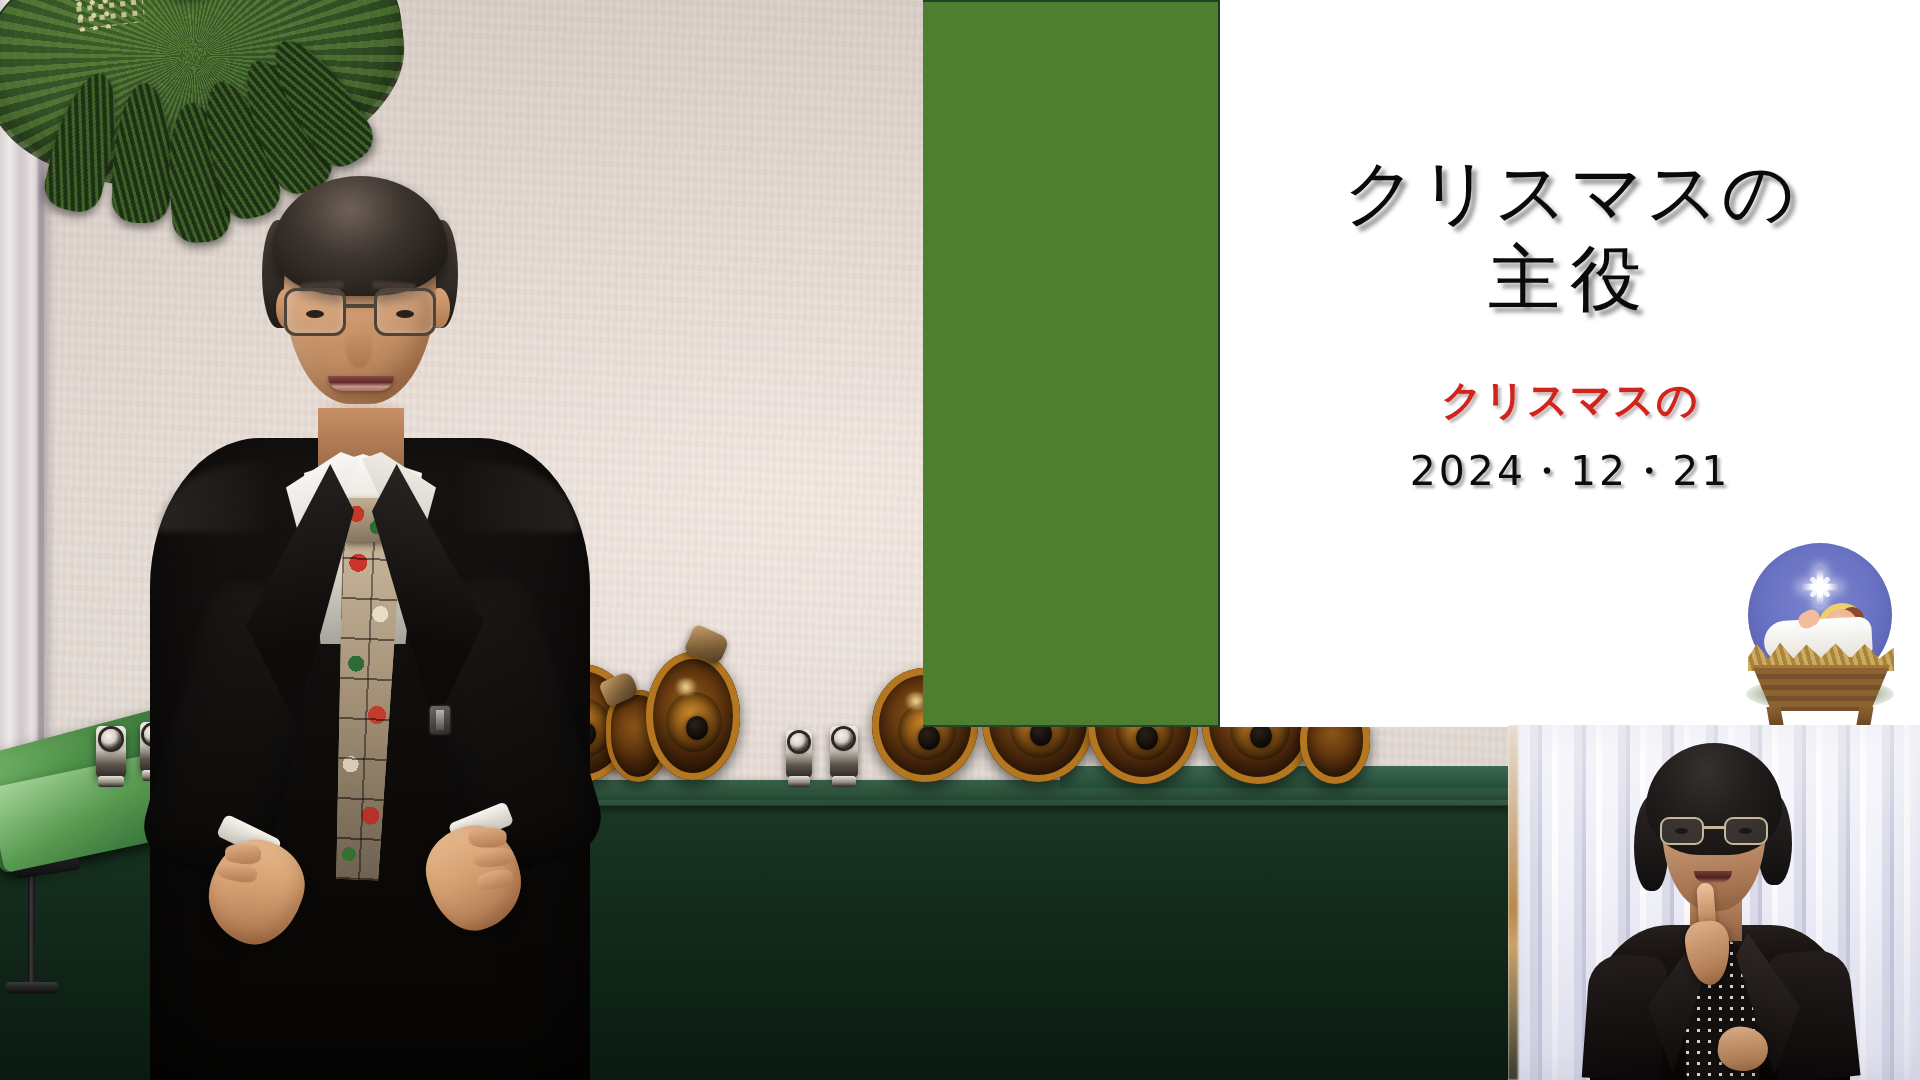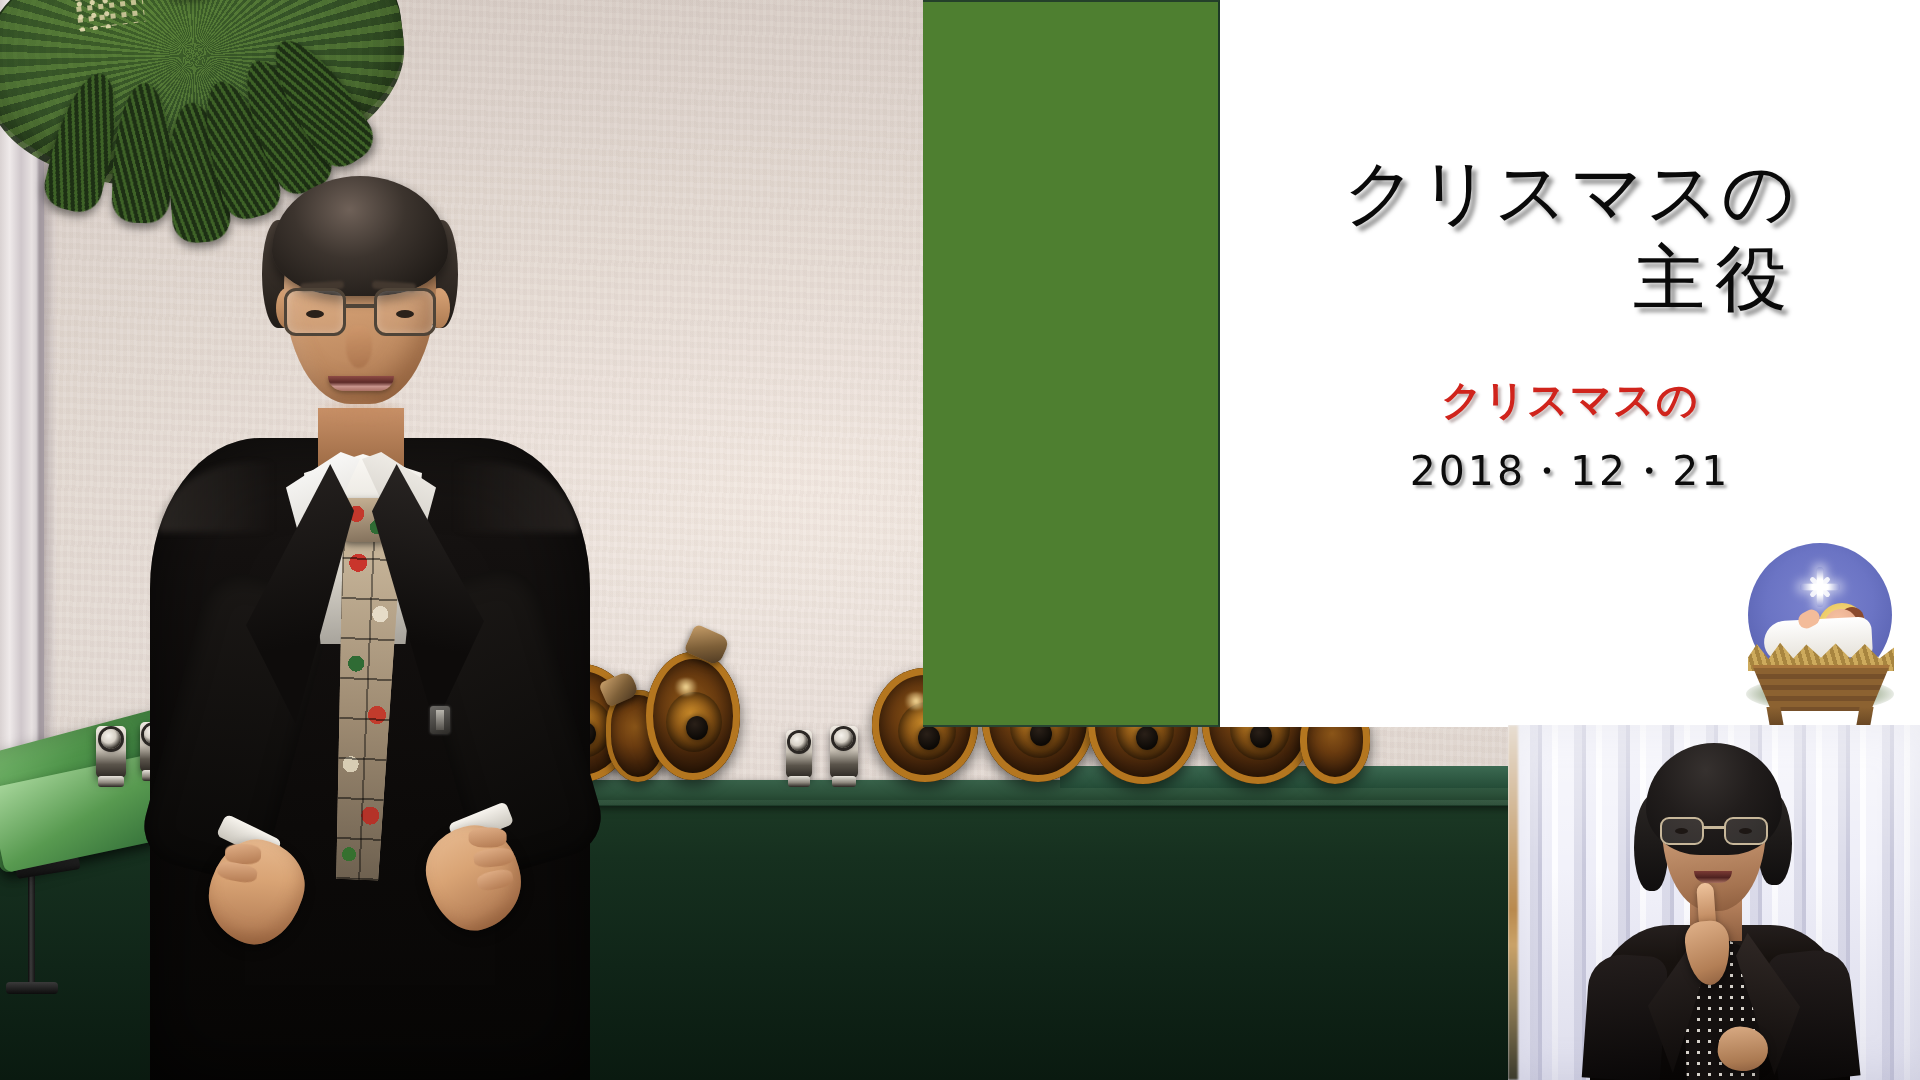--- a/index.html
+++ b/index.html
@@ -433,21 +433,21 @@
     margin-top:150px;
     text-align:center;
     color:#0a0a0a;
     font-size:72px;
     line-height:1.19;
     font-weight:400;
     letter-spacing:2px;
     text-shadow:5px 5px 4px rgba(40,40,40,.5);
     font-family:"DejaVu Sans","Liberation Sans",sans-serif;
   }
-  .slide-title .l2{ display:block; letter-spacing:10px;text-align:right; }
+  .slide-title .l2{ display:block; letter-spacing:10px; }
   .slide-sub{
     margin-top:52px;
     color:#d0241c;
     font-size:41px;
     font-weight:700;
     letter-spacing:1px;
     text-shadow:3px 3px 3px rgba(120,90,90,.45);
     font-family:"DejaVu Sans","Liberation Sans",sans-serif;
   }
   .slide-date{
@@ -830,21 +830,21 @@
 
   <div class="slide">
     <div class="slide-green" style="--green: #4e7f30; background: rgb(78, 127, 48);"></div>
 
     <div class="slide-body">
       <div class="slide-title">
         <span class="l1">クリスマスの</span>
         <span class="l2">主役</span>
       </div>
       <div class="slide-sub" style="color: rgb(208, 36, 28);">クリスマスの</div>
-      <div class="slide-date">2018・12・21</div>
+      <div class="slide-date">2024・12・21</div>
     </div>
 
     <div class="nativity">
       <div class="nat-shadow"></div>
       <div class="nat-circle"></div>
       <div class="nat-star">
         <div class="nat-star-d1"></div>
         <div class="nat-star-d2"></div>
       </div>
       <div class="nat-halo"></div>

